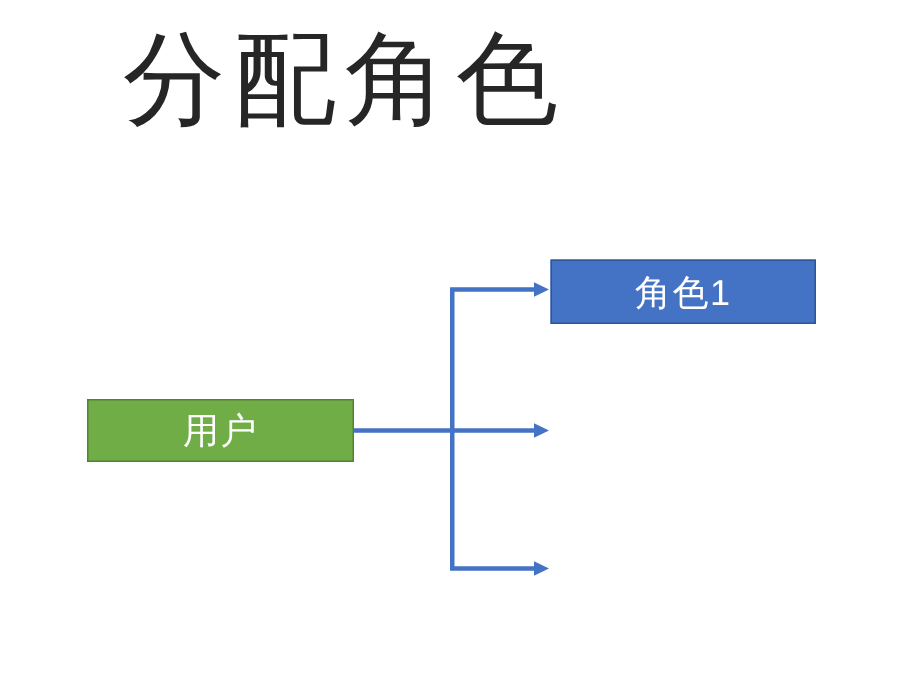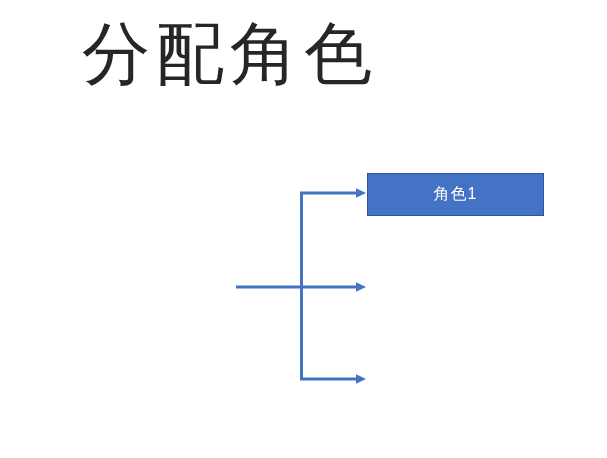--- a/index.html
+++ b/index.html
@@ -49,21 +49,21 @@
   }
   .arrowhead {
     fill: var(--connector);
     stroke: none;
   }
   .node {
     position: absolute;
     display: flex;
     align-items: center;
     justify-content: center;
-    font-size: 16px;
+    font-size: 24px;
     font-weight: 400;
     color: var(--node-text);
     letter-spacing: 1px;
   }
   .node-user {
     left: 58px;
     top: 266px;
     width: 178px;
     height: 42px;
     background: var(--user-node-fill);
@@ -88,20 +88,23 @@
   <div class="title">分配角色</div>
 
   <svg class="connectors" viewBox="0 0 607 458" xmlns="http://www.w3.org/2000/svg">
     <polyline class="conn" points="357,193 301.5,193 301.5,379 357,379"></polyline>
     <line class="conn" x1="236" y1="287" x2="357" y2="287"></line>
     <polygon class="arrowhead" points="366,193 356,188.2 356,197.8"></polygon>
     <polygon class="arrowhead" points="366,287 356,282.2 356,291.8"></polygon>
     <polygon class="arrowhead" points="366,379 356,374.2 356,383.8"></polygon>
   </svg>
 
+  <div class="node node-user">
+    <span>用户</span>
+  </div>
 
   <div class="node node-role node-role-1">
     <span>角色1</span>
   </div>
 
 
 
 </div>
 
 </body></html>

